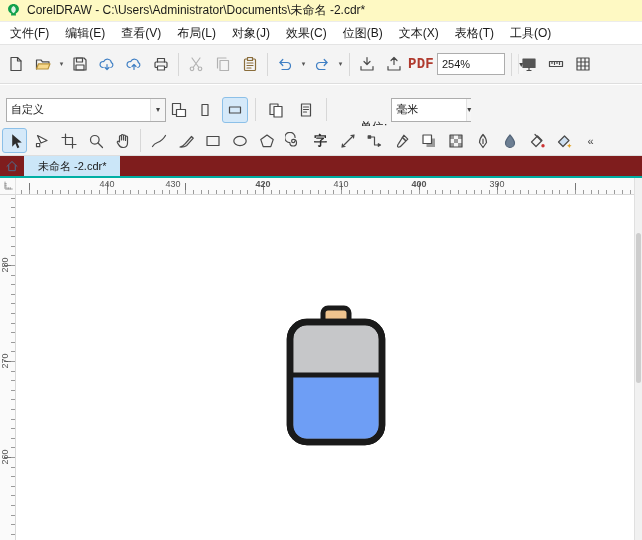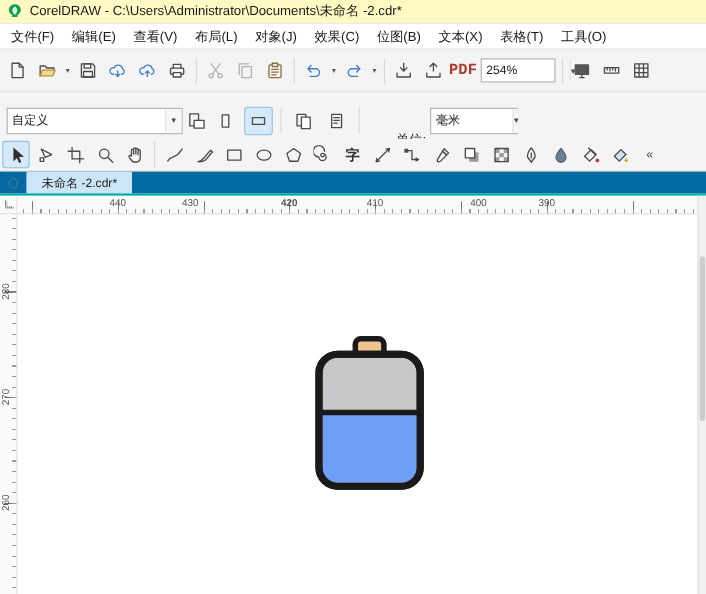--- a/index.html
+++ b/index.html
@@ -51,21 +51,21 @@
 
   
   #toolboxbar{position:absolute;top:126px;left:0;width:642px;height:30px;background:#f4f4f4;
               border-bottom:1px solid #dedede;display:flex;align-items:center;padding:0 2px;gap:2px;}
   .tool-btn{width:25px;height:25px;min-width:25px;display:flex;align-items:center;justify-content:center;border-radius:3px;}
   .tool-btn.active{background:#d5e9f9;border:1px solid #8cc0e8;}
   .tool-label{font-size:13px;font-weight:700;color:#2e2e2e;}
   .overflow-label{font-size:11px;color:#444;}
 
   
-  #tabbar{position:absolute;top:156px;left:0;width:642px;height:20px;background:#0369a1;display:flex;align-items:stretch;}
+  #tabbar{position:absolute;top:156px;left:0;width:642px;height:20px;background:#7f1d1d;display:flex;align-items:stretch;}
   .home-btn{width:24px;display:flex;align-items:center;justify-content:center;}
   .home-btn svg{width:14px;height:14px;}
   .doc-tab{display:flex;align-items:center;padding:0 14px;font-size:11px;white-space:nowrap;}
   #teal-line{position:absolute;top:176px;left:0;width:642px;height:2px;background:#00afa4;}
 
   
   #hruler{position:absolute;top:178px;left:0;width:642px;height:17px;background:#fafafa;border-bottom:1px solid #d8d8d8;}
   #ruler-corner{position:absolute;left:0;top:0;width:16px;height:16px;display:flex;align-items:center;justify-content:center;
                 border-right:1px solid #e2e2e2;}
   #ruler-corner svg{width:12px;height:12px;}
@@ -498,21 +498,21 @@
           <svg width="18" height="18" viewBox="0 0 18 18" fill="none" stroke="#4a4a4a" stroke-width="1.2" stroke-linecap="round" stroke-linejoin="round">
             <path d="M4.5,3 V13.5 H15.5 M4.5,5.5 h2 M4.5,8 h2 M4.5,10.5 h2 M7.5,13.5 v-2 M10,13.5 v-2 M12.5,13.5 v-2" stroke="#8a8a8a"></path>
           </svg>
         </span>
     </div>
     <div id="h-track">
         <span class="h-ruler-label" style="left: 91px;">440</span>
         <span class="h-ruler-label" style="left: 157px;">430</span>
         <span class="h-ruler-label" style="left: 247px; font-weight: bold;">420</span>
         <span class="h-ruler-label" style="left: 325px;">410</span>
-        <span class="h-ruler-label" style="left: 419px;">400</span>
+        <span class="h-ruler-label" style="left: 403px; font-weight: bold;">400</span>
         <span class="h-ruler-label" style="left: 481px;">390</span>
       </div>
   </div>
   <div id="vruler">
       <span class="v-ruler-label" style="top: 65px;">280</span>
       <span class="v-ruler-label" style="top: 161px;">270</span>
       <span class="v-ruler-label" style="top: 257px;">260</span>
     </div>
 
   <div id="canvas">

